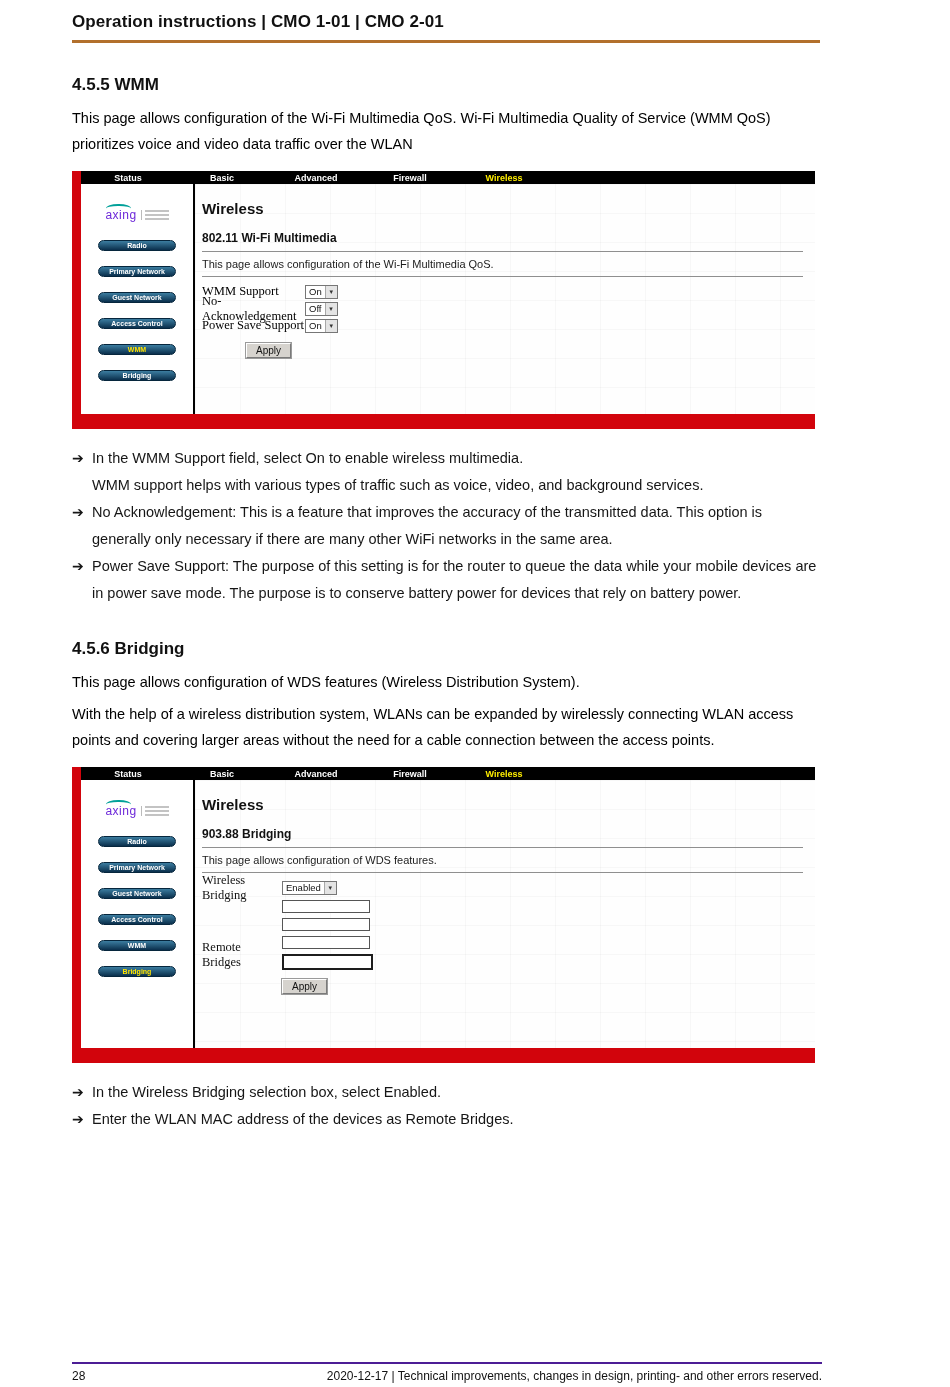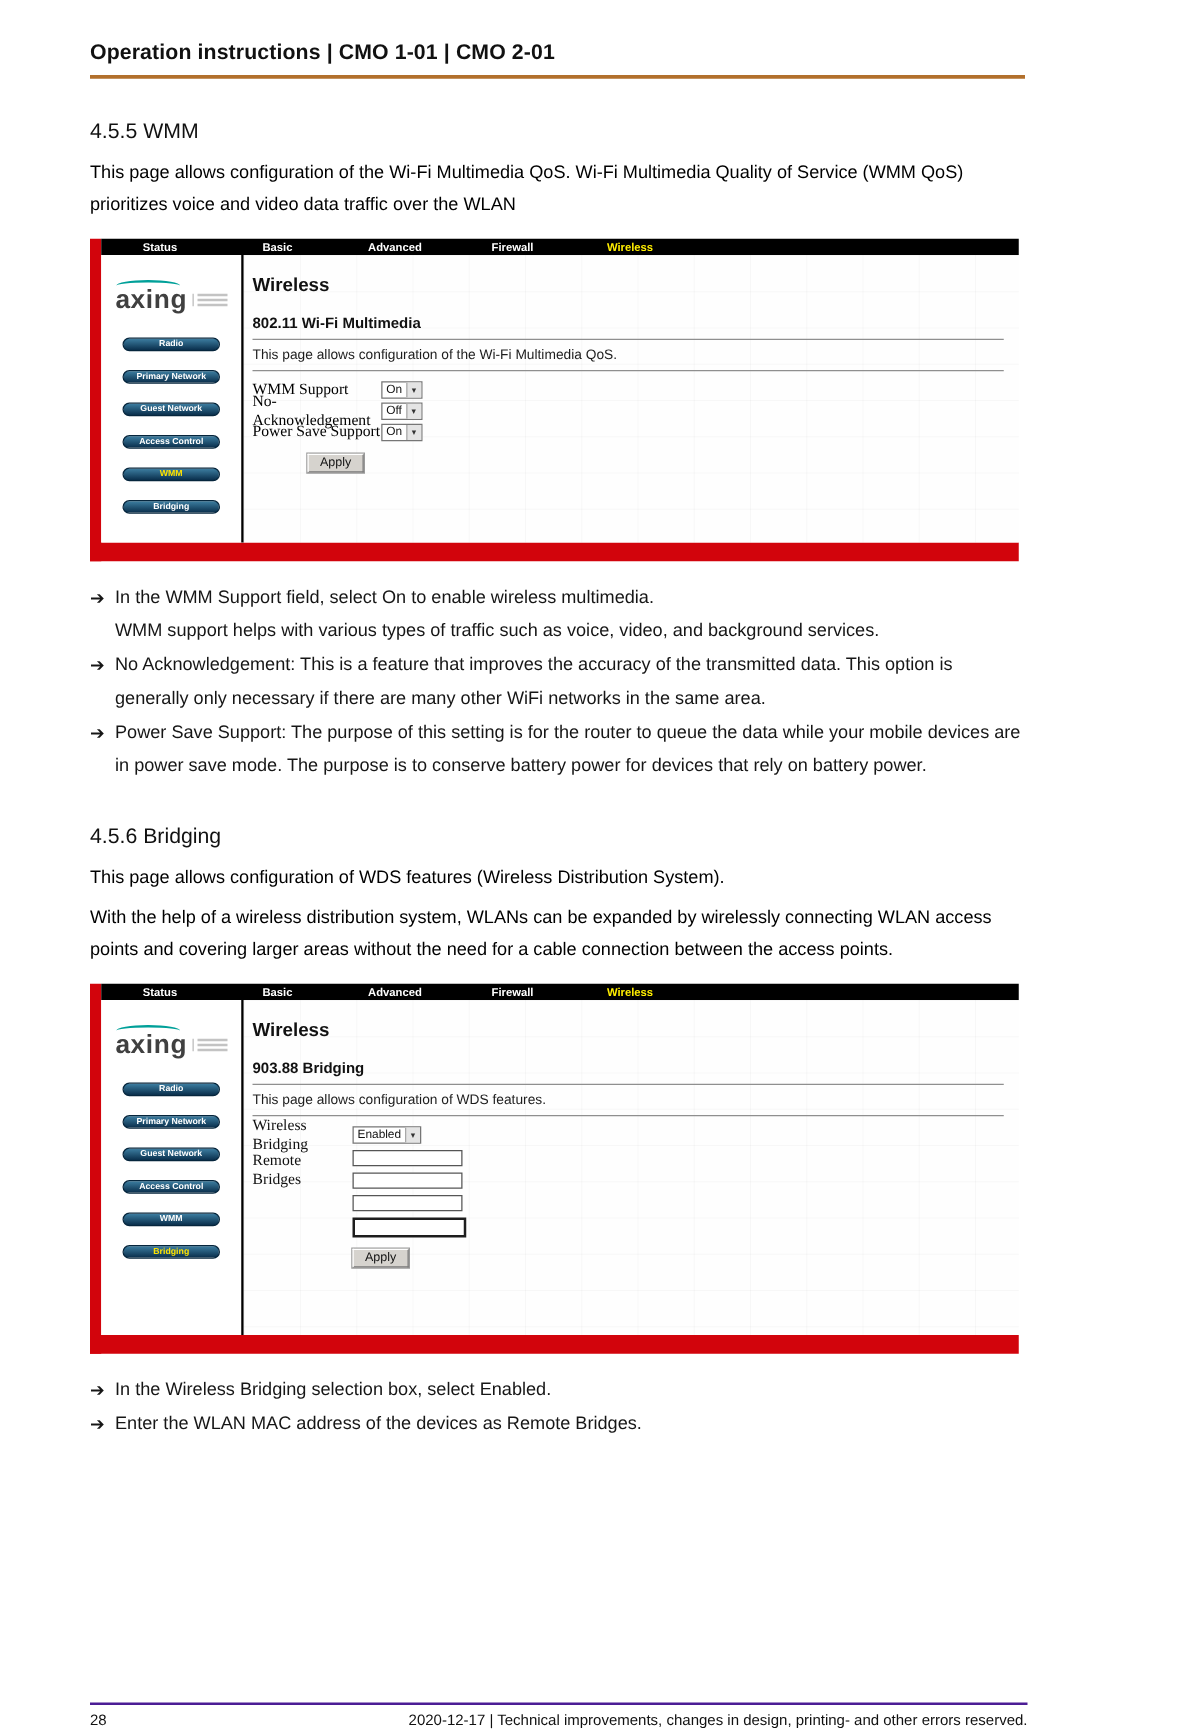--- a/index.html
+++ b/index.html
@@ -2,26 +2,26 @@
 <html><head>
 <meta charset="utf-8">
 <style>
   * { box-sizing: border-box; margin: 0; padding: 0; }
   html, body { background: #ffffff; }
   body { font-family: "Liberation Sans", sans-serif; color: #111; }
   .page { position: relative; width: 950px; height: 1387px; background: #fff; overflow: hidden; }
   .doc { margin-left: 72px; width: 748px; }
 
   
-  .doc-header { padding-top: 32px; }
+  .doc-header { padding-top: 12px; }
   .doc-header .title { font-size: 17px; font-weight: bold; letter-spacing: .1px; }
   .accent-rule { height: 3px; background: #b2702c; margin-top: 8px; }
 
   
-  h2.section { font-size: 17px; font-weight: normal; margin: 32px 0 10px; }
+  h2.section { font-size: 17px; font-weight: bold; margin: 32px 0 10px; }
   p.body { font-size: 14.5px; line-height: 26px; color: #000000; margin: 0 0 6px; }
 
   .bullets { margin: 12px 0 0; }
   .bullet { display: flex; font-size: 14.5px; line-height: 27px; color: #161616; }
   .bullet .arrow { flex: none; width: 20px; font-size: 14px; }
   .bullet-body { flex: 1; }
 
   
   .shot { position: relative; width: 743px; margin: 14px 0 16px; background: #fff; }
   .shot1 { height: 258px; }
@@ -31,21 +31,21 @@
   .shot-inner { position: absolute; left: 9px; right: 0; top: 0; bottom: 15px; display: flex; flex-direction: column; }
 
   .shot-nav { height: 13px; background: #000; display: flex; align-items: center; }
   .nav-item { width: 94px; text-align: center; color: #fff; font-size: 9px; font-weight: bold; }
   .nav-item.active { color: #ffee00; }
 
   .shot-main { flex: 1; display: flex; min-height: 0; }
   .shot-sidebar { width: 114px; flex: none; border-right: 2px solid #000; background: #fff;
                   display: flex; flex-direction: column; align-items: center; }
   .logo { margin-top: 24px; margin-bottom: 18px; display: flex; align-items: center; gap: 4px; }
-  .logo-text { position: relative; color: #404040; font-size: 21px; font-weight: bold; letter-spacing: .5px; }
+  .logo-text { position: relative; color: #6d28d9; font-size: 12px; font-weight: normal; letter-spacing: .5px; }
   .logo-text::before { content: ""; position: absolute; top: -4px; left: 1px; right: 6px; height: 7px;
                        border-top: 2px solid #00a099; border-radius: 50%; }
   .logo-tag { display: flex; flex-direction: column; gap: 2px; border-left: 1px solid #bbb; padding-left: 3px; }
   .logo-tag i { display: block; width: 24px; height: 2px; background: #c3c3c3; }
   .side-btn { width: 78px; height: 11px; border-radius: 6px; margin-bottom: 15px;
               background: linear-gradient(#3c7da0, #0a2f4c); border: 1px solid #06263d;
               color: #fff; font-size: 7px; font-weight: bold;
               display: flex; align-items: center; justify-content: center; }
   .side-btn.active { color: #ffe400; }
 
@@ -64,21 +64,21 @@
                  background: #fff; font-size: 9.5px; padding-left: 3px; }
   .mini-select .dd { margin-left: 3px; width: 12px; align-self: stretch; display: flex; align-items: center;
                      justify-content: center; background: #e4e4e4; border-left: 1px solid #a8a8a8;
                      font-size: 7px; color: #333; }
   .apply-btn { display: inline-block; margin-top: 9px; background: #d6d3ce; font-size: 10px;
                padding: 1px 9px; border: 1px solid; border-color: #fff #7a7a7a #7a7a7a #fff;
                box-shadow: 0 0 0 1px #9a9a9a; }
   .apply-1 { margin-left: 44px; }
   .apply-2 { margin-left: 80px; }
 
-  .rb-row { display: flex; align-items: flex-start; }
+  .rb-row { display: flex; align-items: flex-end; }
   .rb-label { width: 80px; font-family: "Liberation Serif", serif; font-size: 12.5px; padding-top: 1px; }
   .rb-col { display: flex; flex-direction: column; gap: 5px; }
   .rb-input { width: 88px; height: 13px; border: 1px solid #555; font-size: 10px; padding: 0 2px; background: #fff; }
   .rb-input.thick { width: 91px; height: 16px; border: 2px solid #1d1d1d; }
   .row-gap { height: 4px; }
 
   
   .doc-footer { position: absolute; left: 72px; bottom: 4px; width: 750px;
                 border-top: 2px solid #4c1d95; padding-top: 5px;
                 display: flex; justify-content: space-between; font-size: 12px; color: #111; }

